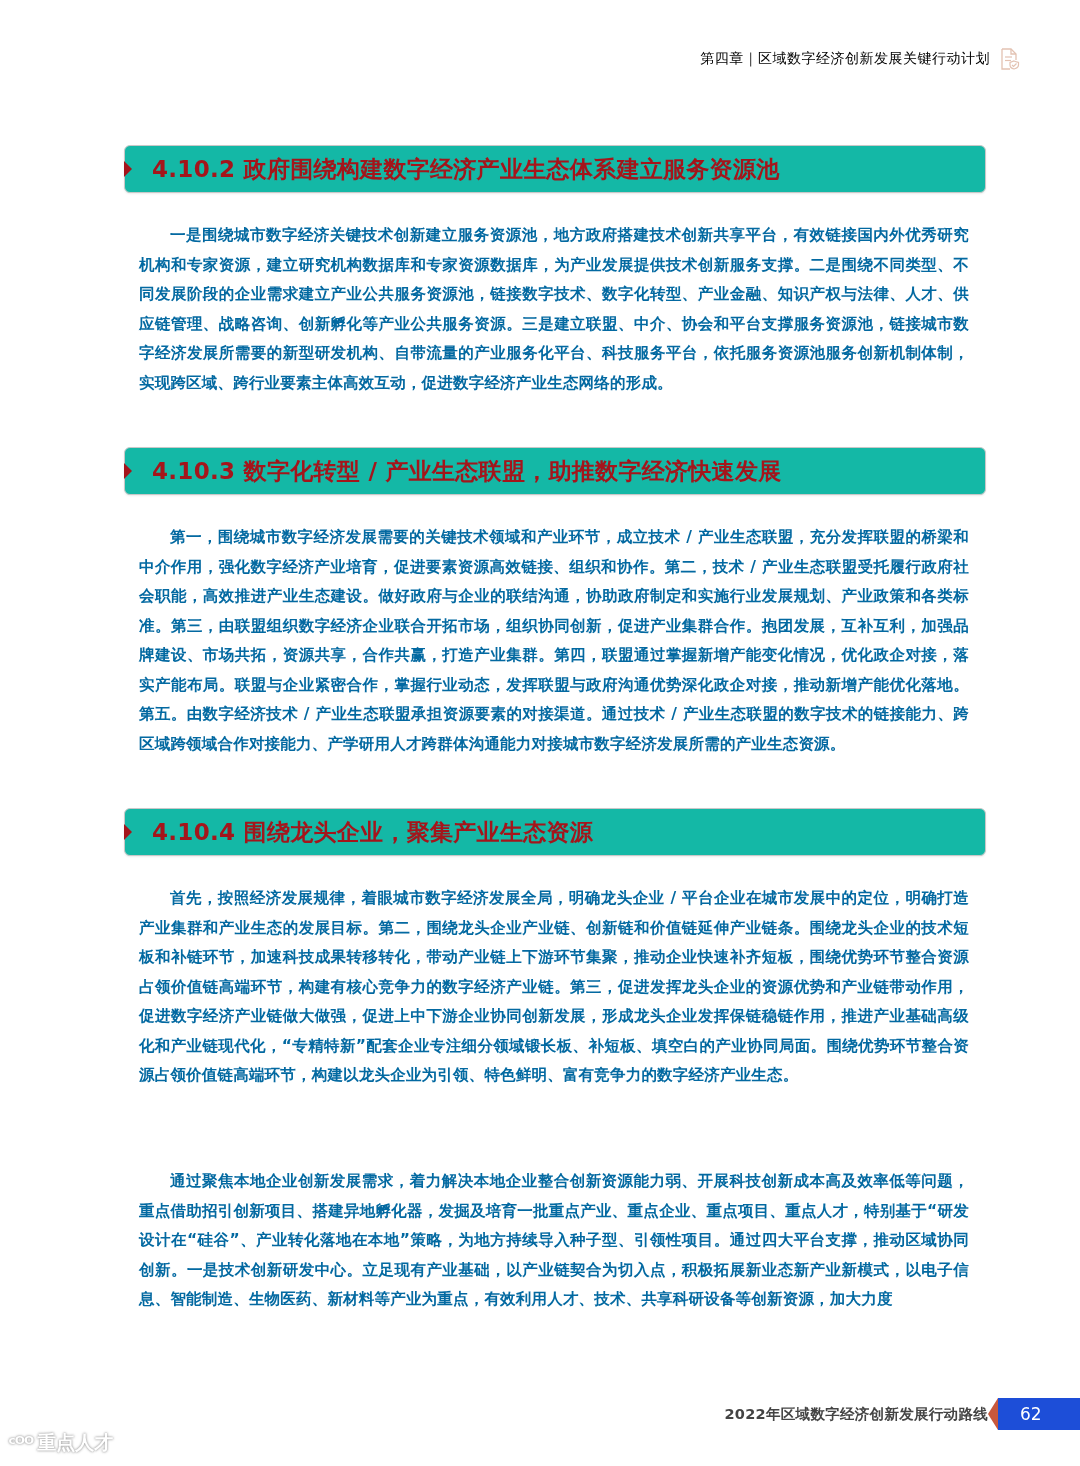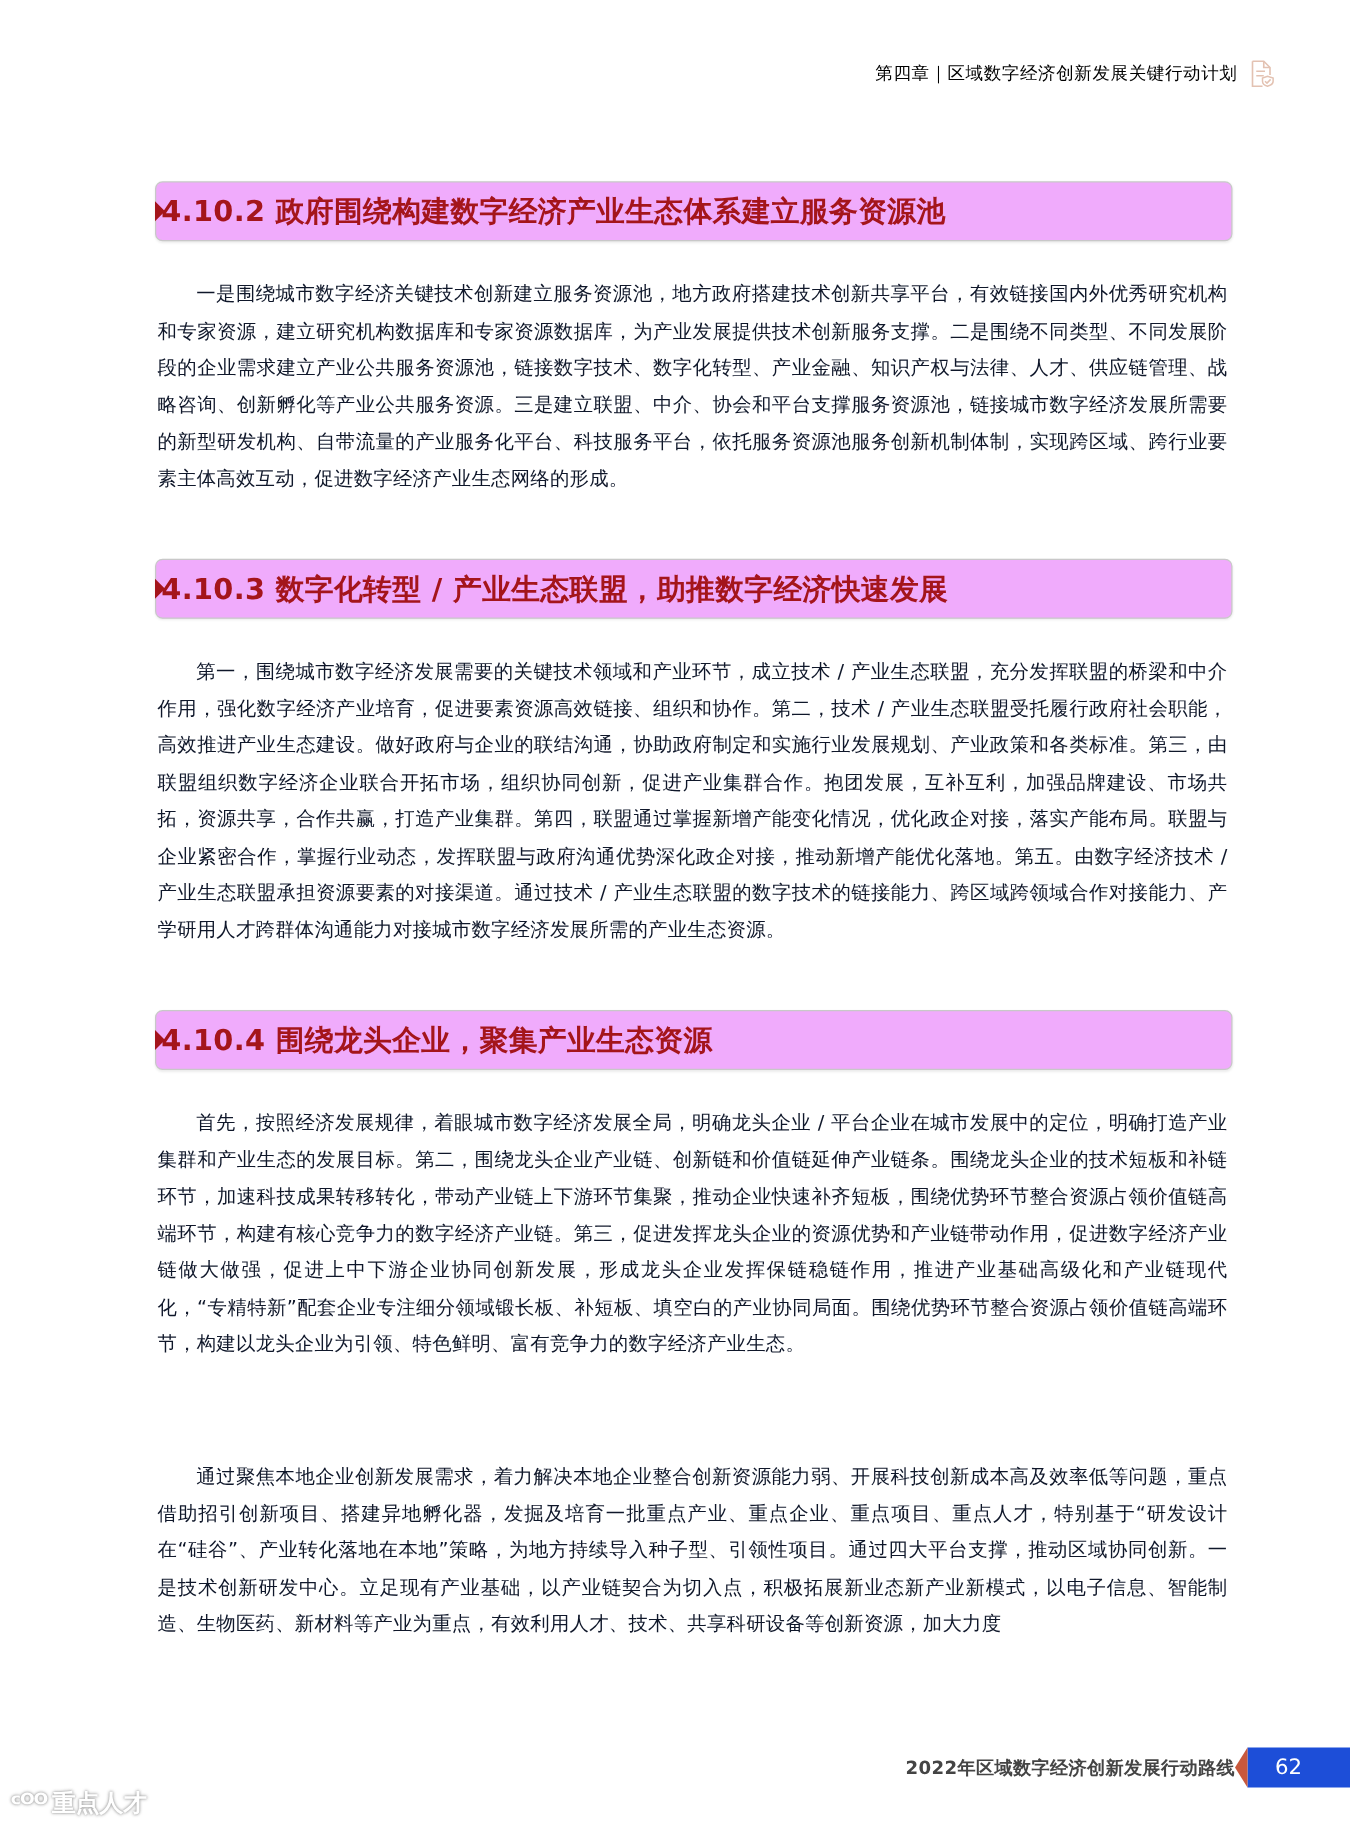--- a/index.html
+++ b/index.html
@@ -37,22 +37,22 @@
       width: 862px;
     }
     .heading-box {
       position: relative;
       height: 48px;
       border: 1.5px solid #c8c8c8;
       border-radius: 6px;
       box-sizing: border-box;
       display: flex;
       align-items: center;
-      padding-left: 4px;
-      background: #f0abfc;
+      padding-left: 27px;
+      background: #14b8a6;
       box-shadow: 0 1px 2px rgba(0,0,0,0.08);
     }
     .heading-box .marker {
       position: absolute;
       left: -1px;
       top: 50%;
       transform: translateY(-50%);
       width: 0;
       height: 0;
       border-top: 8px solid transparent;
@@ -62,26 +62,27 @@
     .heading-box .heading-text {
       font-size: 23px;
       font-weight: bold;
       color: #a4151b;
       letter-spacing: 0.3px;
       white-space: nowrap;
     }
     .body-text {
       font-size: 15.5px;
       line-height: 29.5px;
-      color: #0f172a;
+      color: #0369a1;
       text-align: justify;
       text-indent: 2em;
-      margin: 0;
+      margin: 13px;
       padding: 0 4px 0 2px;
       letter-spacing: 0.2px;
+      font-weight: bold;
     }
     .footer {
       position: absolute;
       top: 1398px;
       right: 0;
       display: flex;
       align-items: center;
       height: 32px;
     }
     .footer .footer-title {
@@ -121,21 +122,21 @@
       display: flex;
       align-items: center;
       gap: 4px;
       color: #ffffff;
       font-size: 19px;
       font-weight: bold;
       text-shadow: 0 0 2px #999, 0 0 3px #aaa;
       opacity: 0.95;
     }
     .watermark .wm-logo {
-      font-size: 22px;
+      font-size: 19px;
       letter-spacing: -1px;
     }
   </style>
 </head>
 <body>
 
 <div class="page-header">
   <span>第四章｜区域数字经济创新发展关键行动计划</span>
   <span class="hdr-icon">
     <svg width="20" height="22" viewBox="0 0 20 22">

